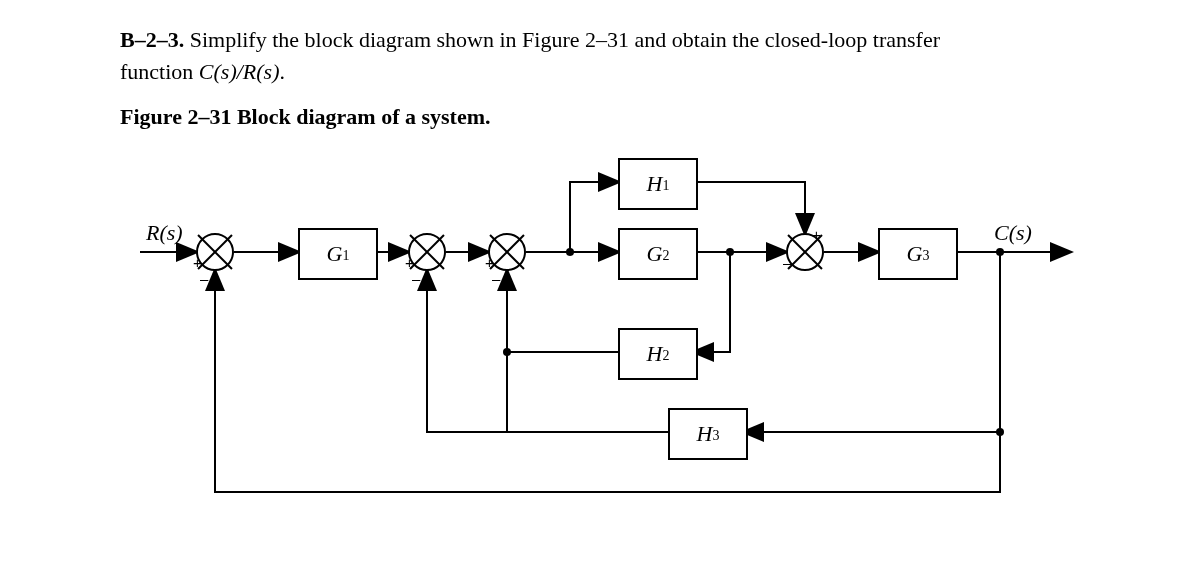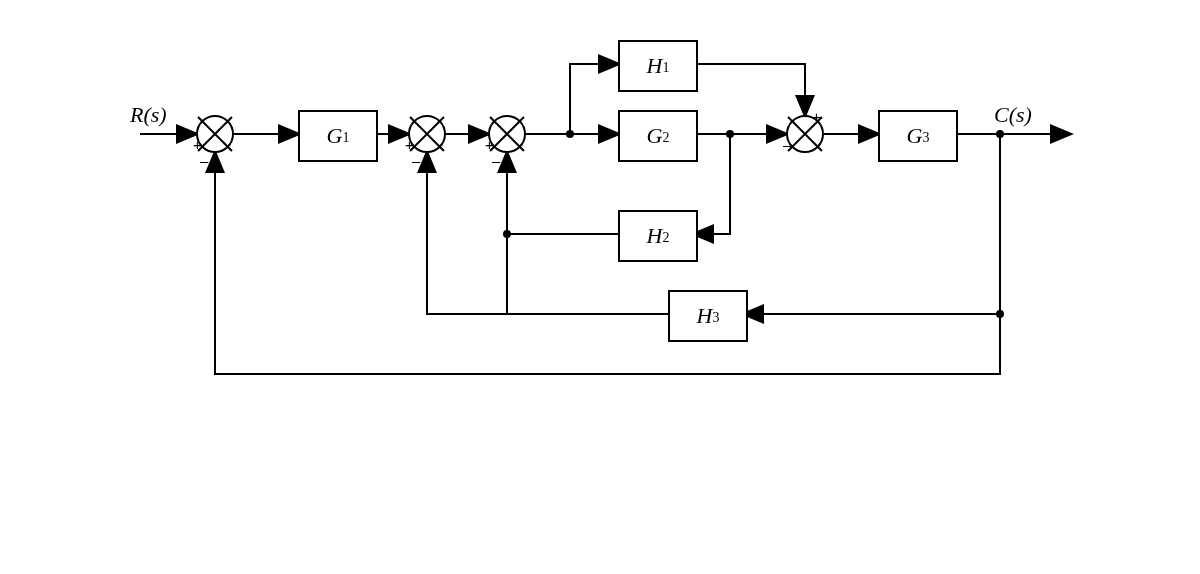--- a/index.html
+++ b/index.html
@@ -17,21 +17,27 @@
   .sum::after{width:2px;height:48px;left:16px;top:-7px;transform:rotate(-45deg)}
   .sign{position:absolute;font-size:15px;font-family:Arial,sans-serif}
   .lbl{position:absolute;font-size:22px;font-style:italic;font-family:"Times New Roman",serif}
   svg.wire{position:absolute;left:0;top:0;overflow:visible}
   .node{position:absolute;width:8px;height:8px;background:#000;border-radius:50%;margin-left:-4px;margin-top:-4px}
 </style>
 </head>
 <body>
 
 <div class="page">
+  <div class="problem">
+    <b>B–2–3.</b>
+    <span>Simplify the block diagram shown in Figure 2–31 and obtain the closed-loop transfer</span><br>
+    <span>function </span><span class="italic">C(s)/R(s)</span><span>.</span>
+  </div>
 
+  <div class="fcaption">Figure 2–31 Block diagram of a system.</div>
 
   <div class="diagram">
 
     <svg class="wire" width="960" height="370">
       <defs>
         <marker id="ah" markerWidth="12" markerHeight="10" refX="10" refY="5" orient="auto">
           <path d="M0,0 L12,5 L0,10 Z" fill="#000"></path>
         </marker>
       </defs>
 
@@ -95,17 +101,17 @@
     </div>
     <div class="block" style="left:488px;top:186px;width:76px;height:48px">
       <span>H</span>
         <sub>2</sub>
     </div>
     <div class="block" style="left:538px;top:266px;width:76px;height:48px">
       <span>H</span>
         <sub>3</sub>
     </div>
 
-    <div class="lbl" style="left:0px;top:78px">R(s)</div>
+    <div class="lbl" style="left:16px;top:78px">R(s)</div>
     <div class="lbl" style="left:864px;top:78px">C(s)</div>
 
   </div>
 </div>
 
 </body></html>

